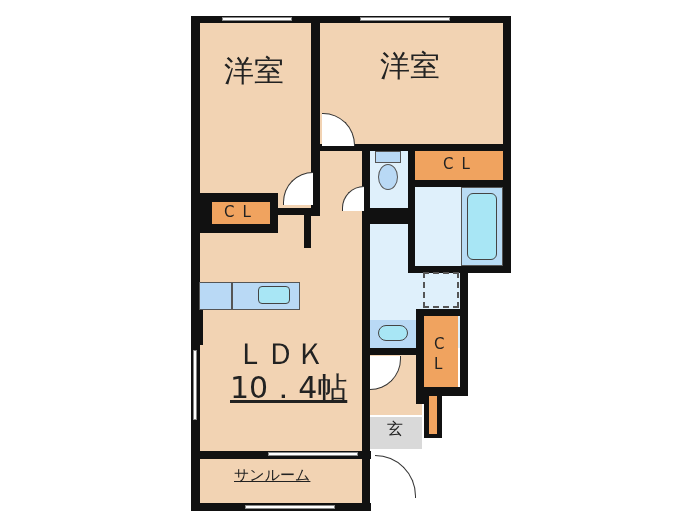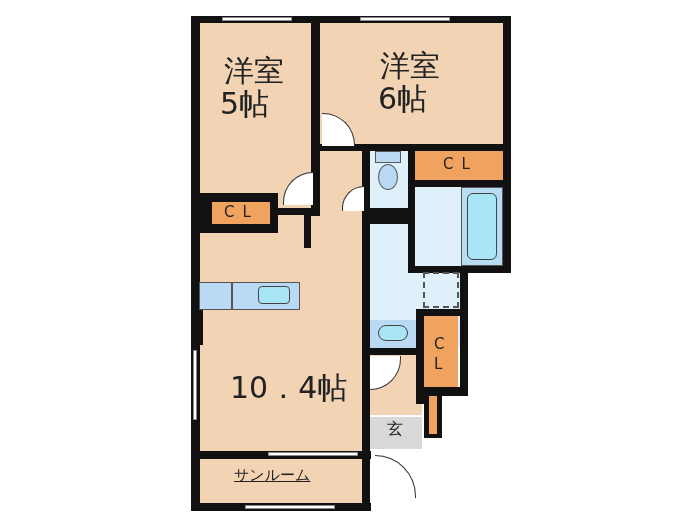--- a/index.html
+++ b/index.html
@@ -89,23 +89,22 @@
   <div class="abs" style="left:461px;top:187px;width:42px;height:79px;background:#b9dcf5;border:1px solid #555;"></div>
   <div class="abs" style="left:467px;top:193px;width:30px;height:67px;background:#a8e6f5;border:1px solid #444;border-radius:6px;"></div>
   <div class="abs" style="left:423px;top:272px;width:36px;height:36px;border:2px dashed #555;"></div>
   <div class="abs" style="left:370px;top:320px;width:46px;height:28px;background:#b9d9f5;"></div>
   <div class="abs" style="left:378px;top:325px;width:30px;height:16px;background:#a8e6f5;border:1px solid #444;border-radius:8px;"></div>
   <div class="abs" style="left:199px;top:282px;width:33px;height:28px;background:#b9d9f5;border:1px solid #555;"></div>
   <div class="abs" style="left:232px;top:282px;width:68px;height:28px;background:#b9d9f5;border:1px solid #555;"></div>
   <div class="abs" style="left:258px;top:286px;width:32px;height:18px;background:#a8e6f5;border:1px solid #444;border-radius:4px;"></div>
 
   <div class="label big" style="left:224px;top:55px;">洋室</div>
-  <div class="label big" style="left:220px;top:88px;">5帖</div>
   <div class="label big" style="left:380px;top:50px;">洋室</div>
-  <div class="label big" style="left:378px;top:83px;">6帖</div>
-  <div class="label big" style="left:230px;top:372px;">10．4帖</div>
+  <div class="label big" style="left:236px;top:338px;">ＬＤＫ</div>
+  <div class="label big" style="left:230px;top:372px;text-decoration:underline;">10．4帖</div>
   <div class="label" style="left:234px;top:468px;font-size:15px;text-decoration:underline;">サンルーム</div>
   <div class="label" style="left:387px;top:421px;font-size:16px;">玄</div>
   <div class="label cl" style="left:224px;top:205px;">CL</div>
   <div class="label cl" style="left:443px;top:157px;">CL</div>
   <div class="label" style="left:434px;top:335px;font-size:15px;line-height:1.3;">C
 L</div>
 </div>
 
 </body></html>

